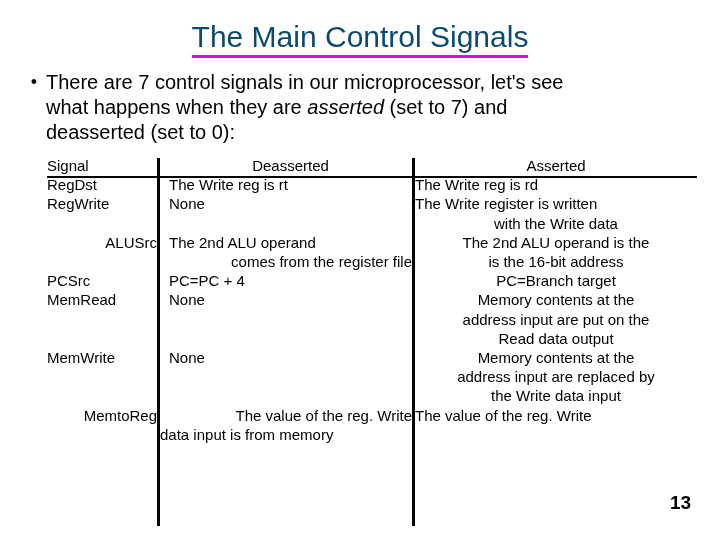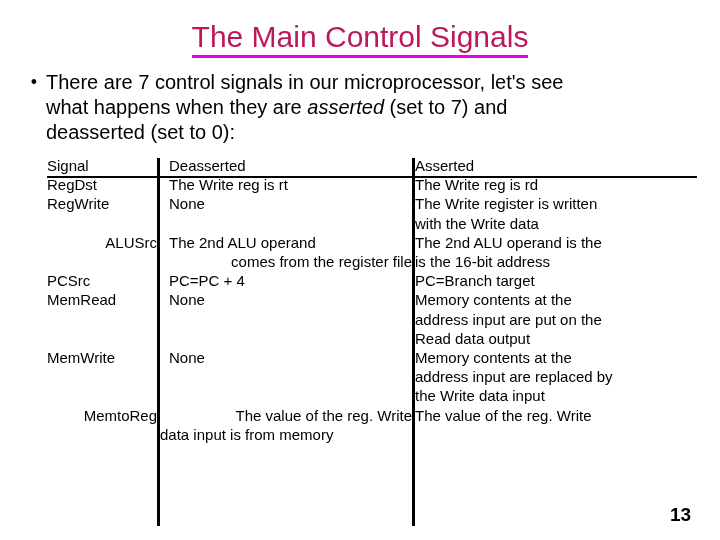--- a/index.html
+++ b/index.html
@@ -91,21 +91,21 @@
   }
   .c-as {
     flex: 0 0 285px;
     width: 285px;
     padding-left: 3px;
     box-sizing: border-box;
     white-space: nowrap;
     overflow: visible;
   }
   .al-l { text-align: left; }
-  .al-c { text-align: left; }
+  .al-c { text-align: center; }
   .al-r { text-align: right; }
 
   .hdr-rule {
     position: absolute;
     left: 0px;
     top: 20px;
     width: 650px;
     height: 0;
     border-top: 2px solid #000000;
   }
@@ -122,30 +122,29 @@
   #vrule-2 { left: 365px; }
 
   
   #page-num {
     position: absolute;
     left: 670px;
     top: 492px;
     font-size: 19px;
     font-weight: bold;
     line-height: 22px;
-    margin-top: 12px;
   }
 </style>
 </head>
 <body>
 
 <div id="slide" style="background: rgb(255, 255, 255); color: rgb(0, 0, 0);">
 
   <div id="title">
-    <span class="title-text" style="color: #be185d; border-bottom-color: rgb(232, 0, 232);">The Main Control Signals</span>
+    <span class="title-text" style="color: #0c4a6e; border-bottom-color: rgb(232, 0, 232);">The Main Control Signals</span>
   </div>
 
   <div id="bullet-block">
     <div class="bullet-row">
       <div class="bullet-mark">•</div>
       <div class="bullet-text">
         <div>There are 7 control signals in our microprocessor, let's see</div>
         <div><span>what happens when they are </span><span class="ital">asserted</span><span> (set to 7) and</span></div>
         <div>deasserted (set to 0):</div>
       </div>

